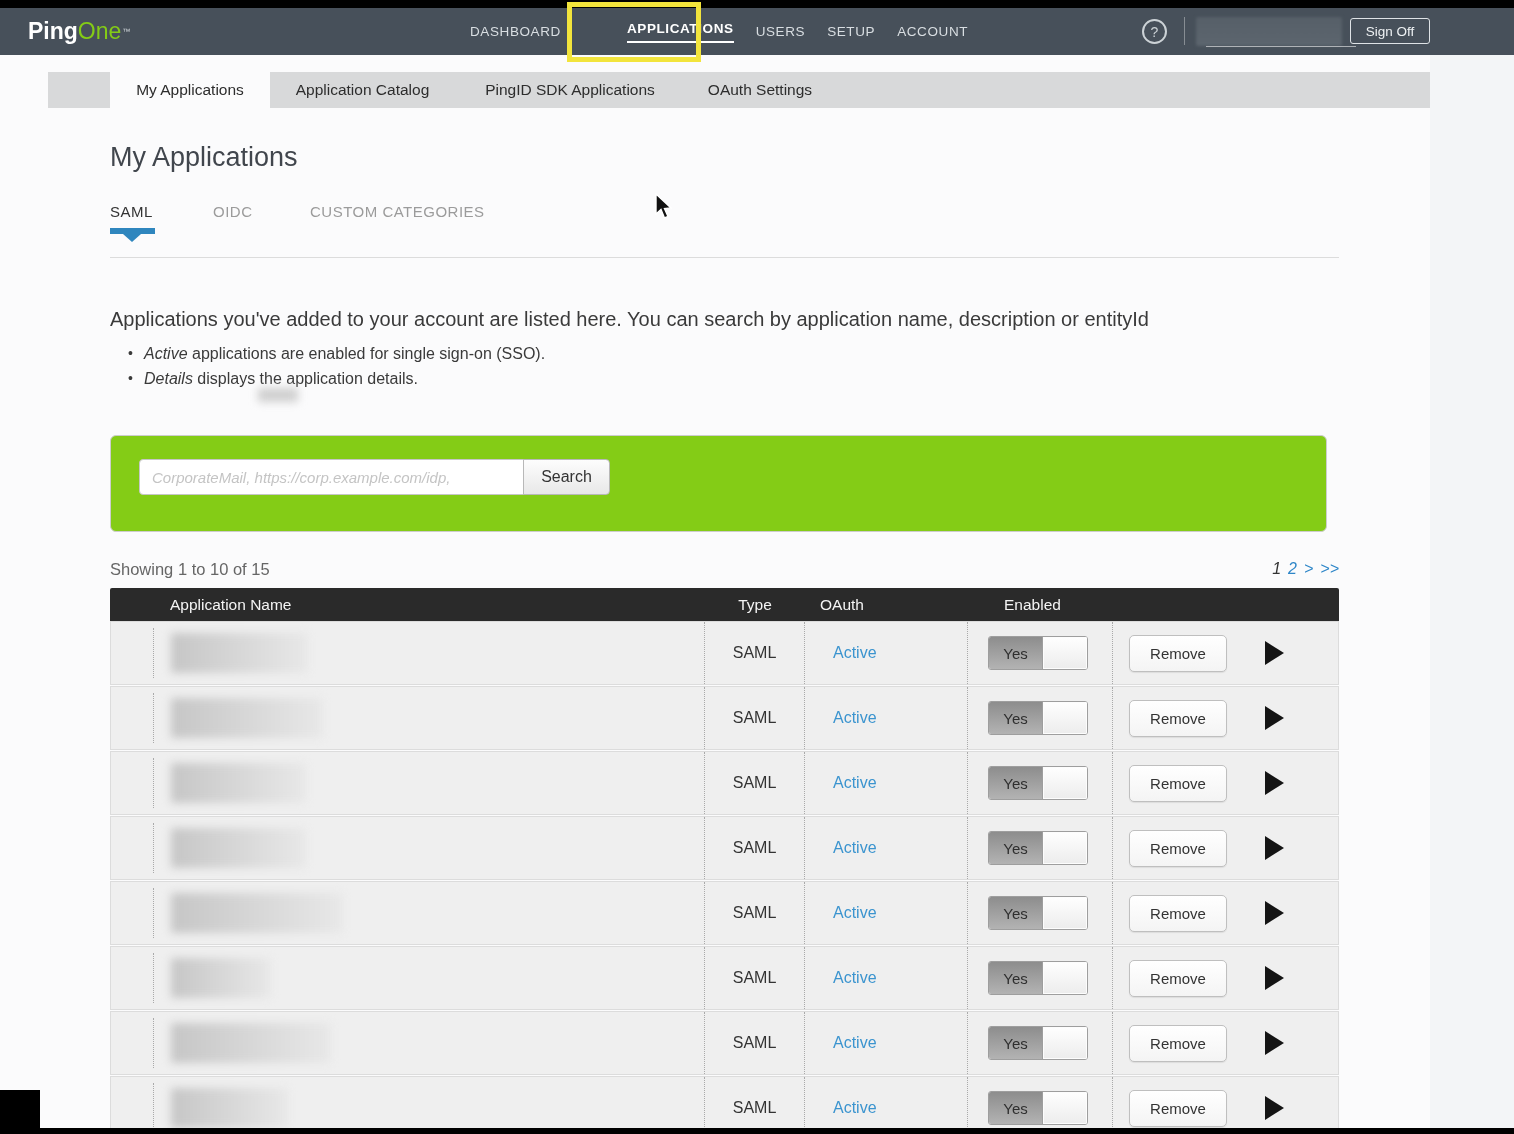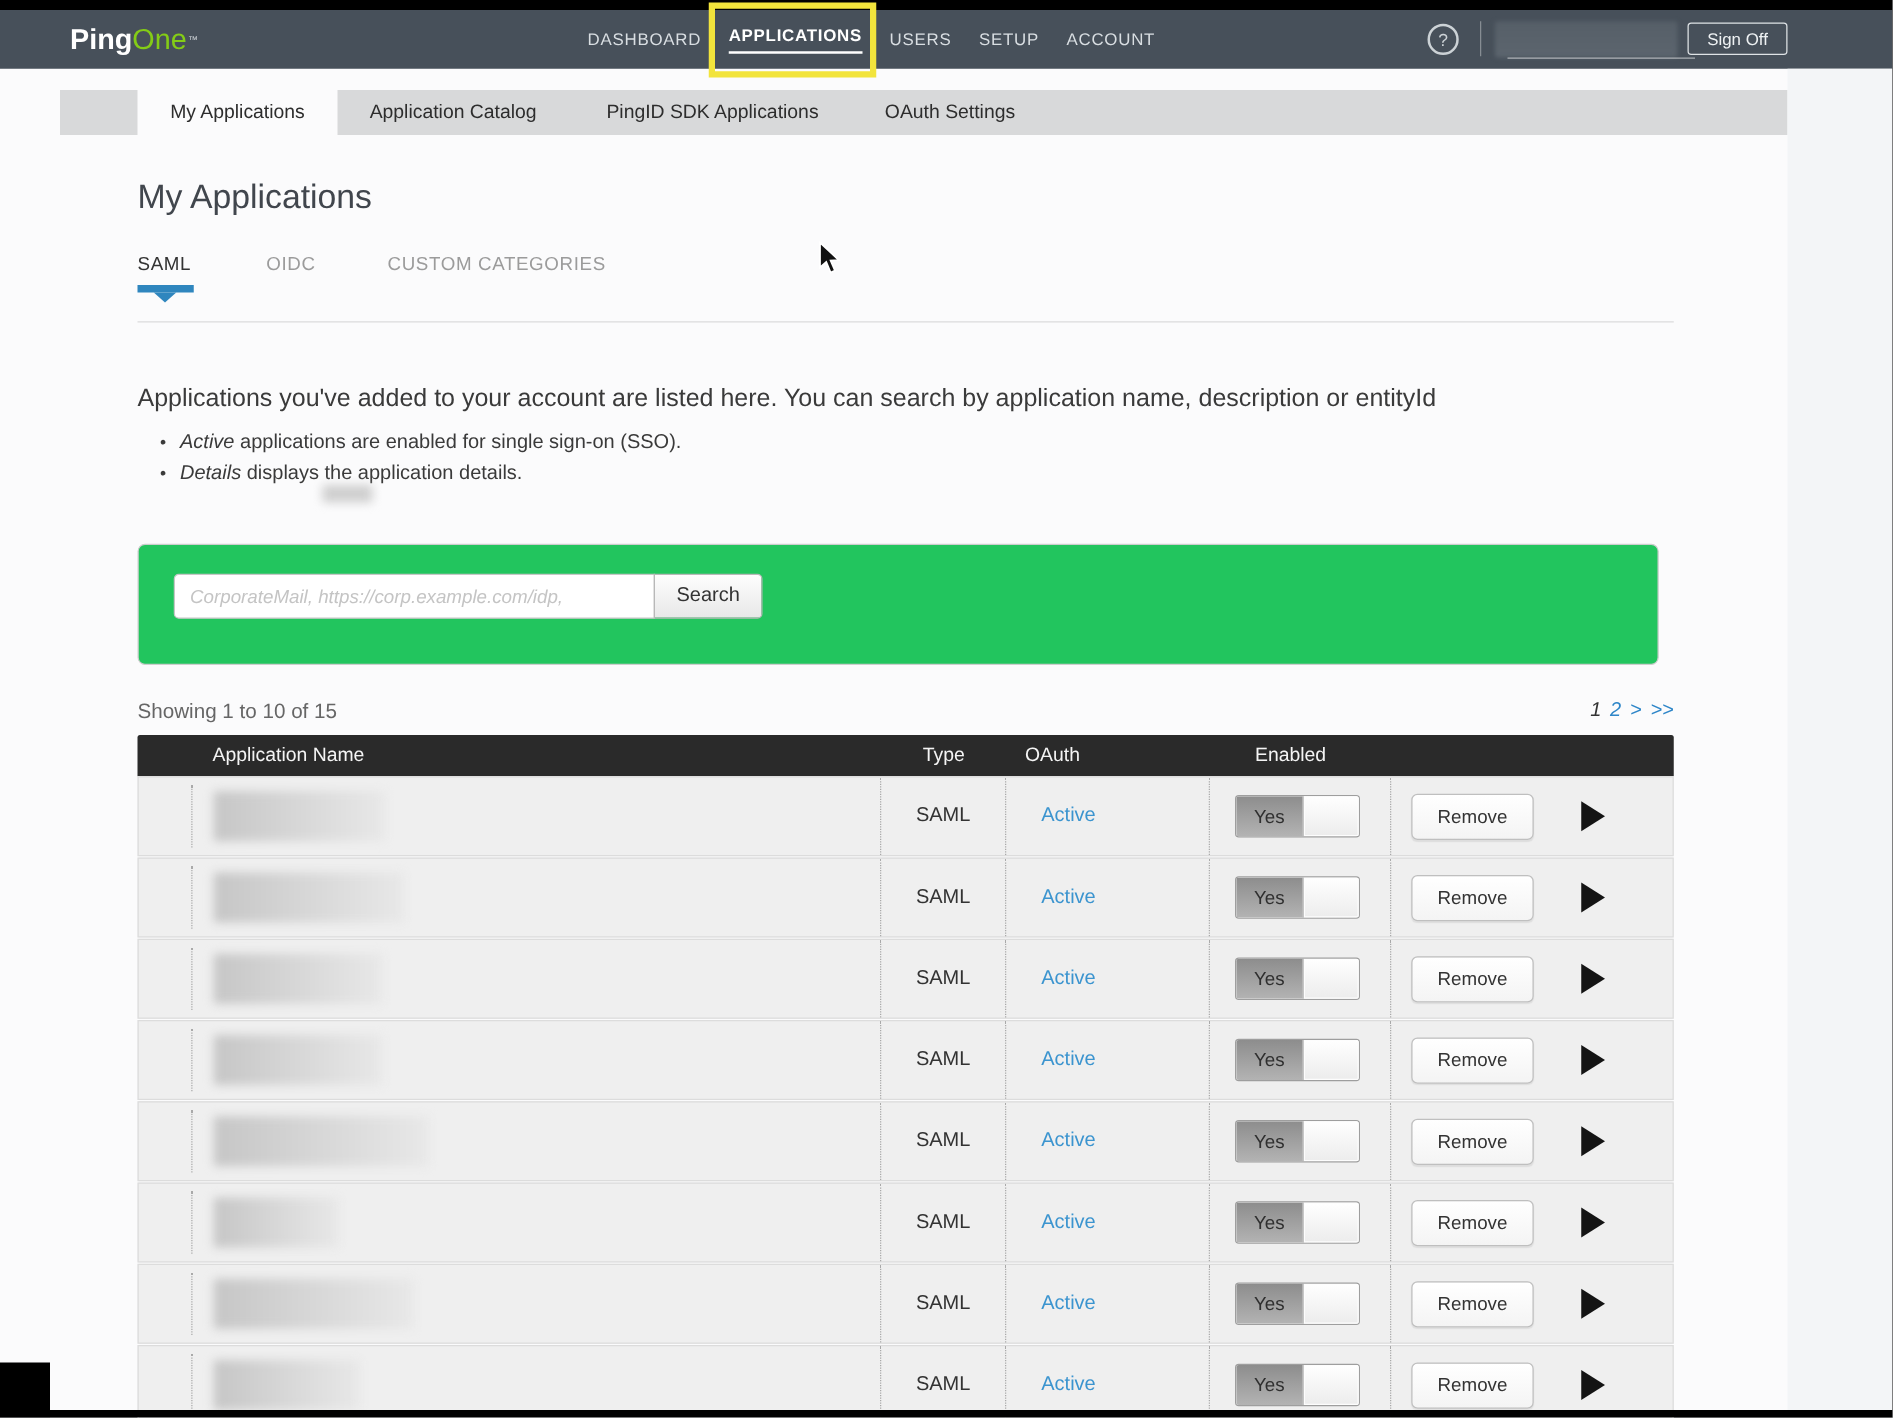--- a/index.html
+++ b/index.html
@@ -10,28 +10,28 @@
     background:#fbfbfc; overflow: hidden;
   }
   
   .strip-top { position:absolute; left:0; top:0; width:1514px; height:8px; background:#000; }
   .strip-bottom { position:absolute; left:0; top:1128px; width:1514px; height:6px; background:#000; }
   .corner-block { position:absolute; left:0; top:1090px; width:40px; height:44px; background:#000; }
   .right-gutter { position:absolute; left:1430px; top:55px; width:84px; height:1073px; background:#f3f5f7; }
 
   
   .navbar { position:absolute; left:0; top:8px; width:1514px; height:47px; background:#47505a; }
-  .logo { position:absolute; left:56px; top:0; height:47px; display:flex; align-items:center; color:#fff; font-size:23px; }
+  .logo { position:absolute; left:28px; top:0; height:47px; display:flex; align-items:center; color:#fff; font-size:23px; }
   .logo .bold { font-weight:700; }
   .logo .light { font-weight:300; color:#84cc16; }
   .logo .tm { font-size:8px; vertical-align:super; margin-left:1px; color:#cfd4d8; }
   .nav-items { position:absolute; left:470px; top:0; height:47px; display:flex; align-items:center; gap:22px; }
   .nav-item { font-size:13.5px; letter-spacing:0.6px; color:#d9dee2; cursor:pointer; white-space:nowrap; }
   .nav-item.active { color:#ffffff; font-weight:700; }
-  .nav-item.active .lbl { display:inline-block; border-bottom:2px solid #fff; padding-bottom:5px; }
+  .nav-item.active .lbl { display:inline-block; border-bottom:2px solid #fff; padding-bottom:5px;margin-left:44px; }
   .hl-box { position:absolute; left:567px; top:2px; width:134px; height:60px; border:5px solid #f2e43c; z-index:5; pointer-events:none; }
   .nav-right { position:absolute; right:0; top:0; height:47px; width:400px; }
   .help-icon { position:absolute; left:28px; top:11px; width:25px; height:25px; border:2px solid #ccd2d6; border-radius:50%;
                color:#ccd2d6; font-size:14px; display:flex; align-items:center; justify-content:center; cursor:pointer; }
   .nav-divider { position:absolute; left:70px; top:9px; width:1px; height:28px; background:rgba(255,255,255,0.35); }
   .user-redacted { position:absolute; left:82px; top:9px; width:146px; height:29px; background:linear-gradient(#565f68,#5c656e);
                    filter:blur(1.5px); border-radius:2px; }
   .user-underline { position:absolute; left:92px; top:38px; width:150px; height:1px; background:rgba(255,255,255,0.55); }
   .signoff-btn { position:absolute; left:236px; top:10px; width:80px; height:26px; background:transparent;
                  border:1px solid #dfe3e6; border-radius:3px; color:#eef1f3; font-size:13.5px;
@@ -55,21 +55,21 @@
                   border-left:9px solid transparent; border-right:9px solid transparent; border-top:8px solid #2f86be; }
   .content-hr { position:absolute; left:110px; top:257px; width:1229px; height:1px; background:#dcdcdc; }
 
   .intro { position:absolute; left:110px; top:308px; width:1100px; font-size:20px; color:#3a3a3a; }
   .bullets { position:absolute; left:128px; top:345px; font-size:16px; color:#3a3a3a; list-style:none; }
   .bullets li { margin-bottom:7px; position:relative; padding-left:16px; }
   .bullets li::before { content:"•"; position:absolute; left:0; top:0; color:#3a3a3a; font-size:14px; }
   .bullets .em { font-style:italic; }
   .smudge { position:absolute; left:258px; top:388px; width:40px; height:14px; background:#cfcfcf; filter:blur(4px); }
 
-  .search-panel { position:absolute; left:110px; top:435px; width:1217px; height:97px; background:#22c55e;
+  .search-panel { position:absolute; left:110px; top:435px; width:1217px; height:97px; background:#84cc16;
                   border:1px solid #cdcdcd; border-radius:6px; }
   .search-row { position:absolute; left:28px; top:23px; display:flex; }
   .search-input { width:385px; height:36px; border:1px solid #c6c6c6; border-radius:4px 0 0 4px; background:#fff;
                   padding:0 12px; font-size:15px; font-style:italic; color:#555; font-family:"Liberation Sans",sans-serif; }
   .search-input::placeholder { color:#c4c4c4; font-style:italic; }
   .search-btn { width:87px; height:36px; margin-left:-1px; border:1px solid #b8b8b8; border-radius:0 4px 4px 0;
                 background:linear-gradient(#fdfdfd,#e8e8e8); font-size:16px; color:#333;
                 font-family:"Liberation Sans",sans-serif; cursor:pointer; }
 
   .showing { position:absolute; left:110px; top:560px; font-size:16.5px; color:#666; }

